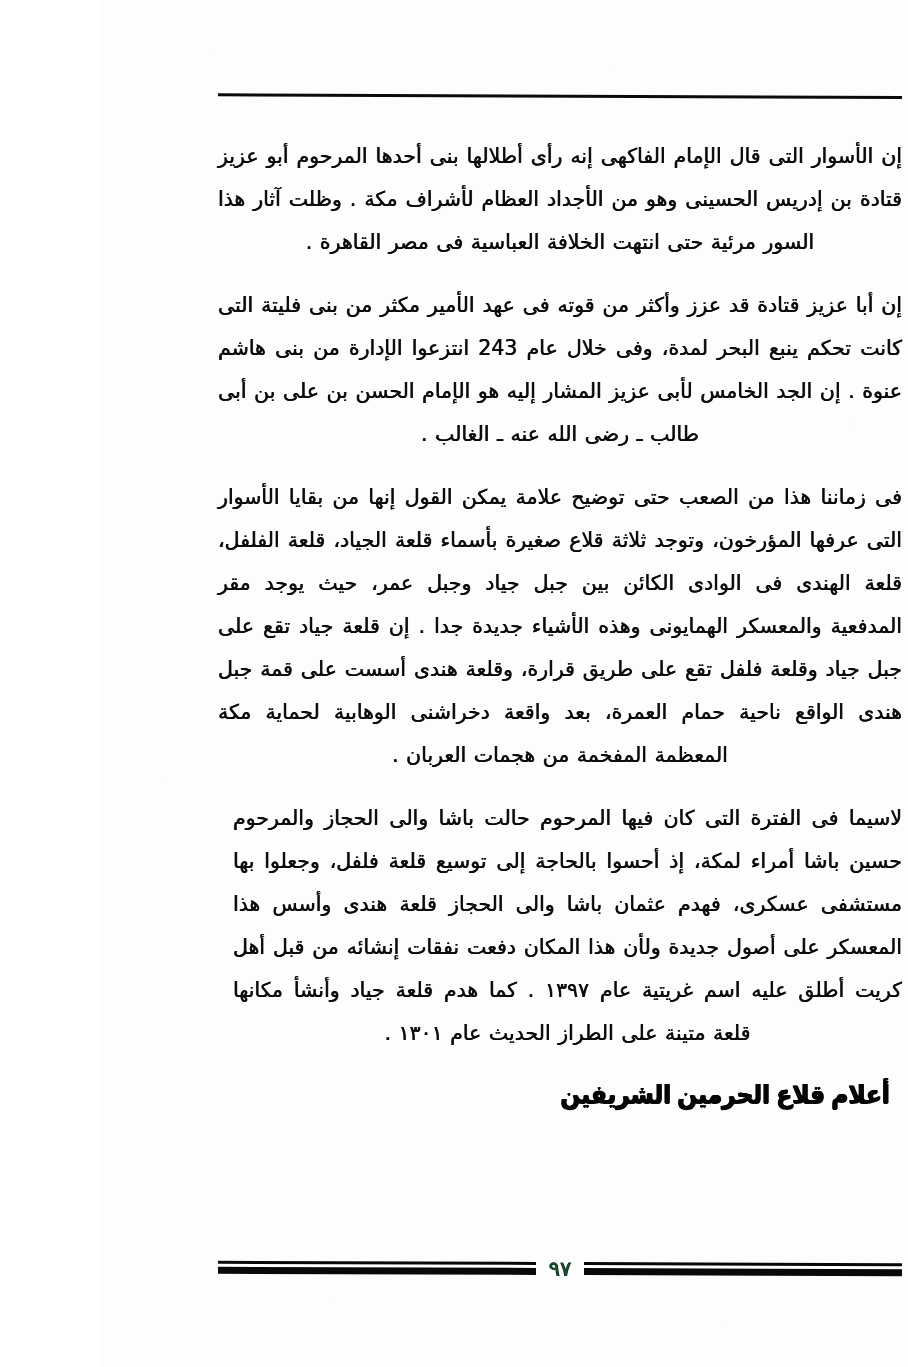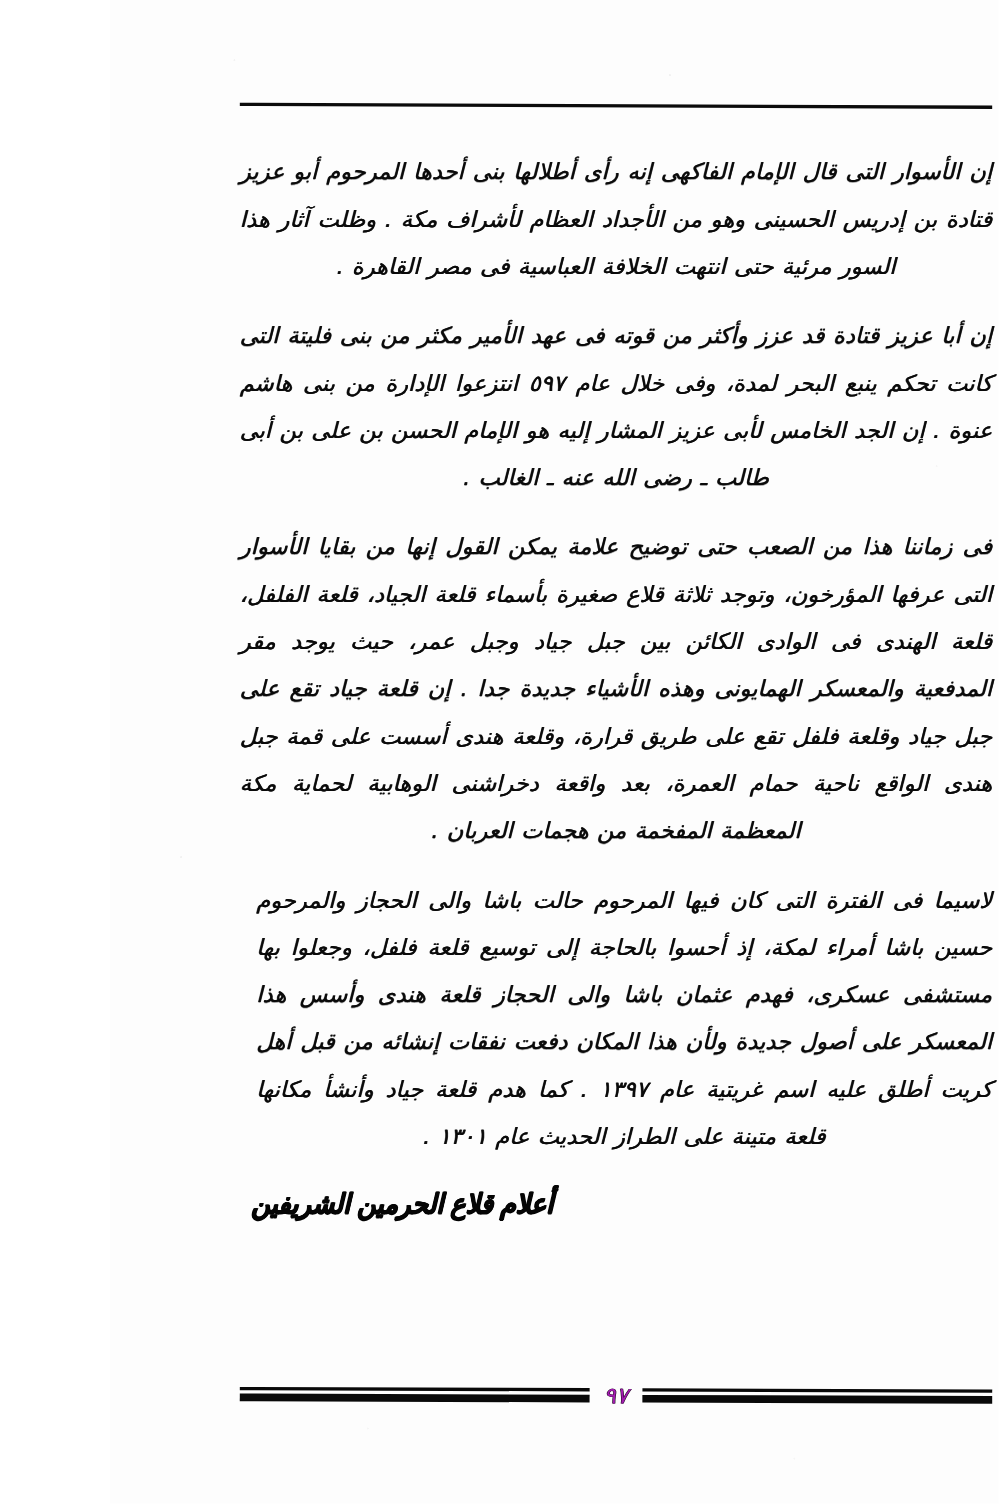--- a/index.html
+++ b/index.html
@@ -11,21 +11,20 @@
   body {
     font-family: "DejaVu Sans", sans-serif;
   }
 
   .page {
     position: relative;
     width: 808px;
     height: 1367px;
     background: #fdfdfd;
     overflow: hidden;
-    font-style: italic;
   }
 
   
   .paper-grain {
     position: absolute;
     inset: 0;
     pointer-events: none;
     background:
       radial-gradient(circle at 14% 4%,  rgba(0,0,0,0.05) 0 0.7px, transparent 1.1px),
       radial-gradient(circle at 63% 5%,  rgba(0,0,0,0.06) 0 0.7px, transparent 1.1px),
@@ -74,21 +73,21 @@
   
   .inky {
     text-shadow:
       0.4px 0 0 rgba(0,0,0,0.65),
       -0.4px 0 0 rgba(0,0,0,0.55),
       0 0.4px 0 rgba(0,0,0,0.35);
   }
 
   
   .heading-wrap {
-    text-align: left;
+    text-align: right;
     margin: 26px 0 8px 0;
   }
   .heading {
     display: inline-block;
     direction: rtl;
     font-family: "DejaVu Sans", sans-serif;
     font-weight: bold;
     font-size: 25px;
     line-height: 1.15;
     color: #050505;
@@ -124,41 +123,41 @@
   }
   .rule-seg .bar-thick {
     height: 7px;
     background: #090909;
   }
   .folio {
     flex: 0 0 auto;
     font-family: "DejaVu Sans", sans-serif;
     font-size: 21px;
     line-height: 1;
-    color: #a21caf;
+    color: #14532d;
     padding: 0 4px;
     transform: translateY(1px);
     letter-spacing: -1px;
     text-shadow: 0.5px 0 0 #080808, -0.5px 0 0 #080808;
   }
 </style>
 </head>
 <body>
 
 <div class="page">
 
   <div class="paper-grain"></div>
 
   <div class="content">
 
     <div class="rule-top"></div>
 
     <p class="para inky">إن الأسوار التى قال الإمام الفاكهى إنه رأى أطلالها بنى أحدها المرحوم أبو عزيز قتادة بن إدريس الحسينى وهو من الأجداد العظام لأشراف مكة . وظلت آثار هذا السور مرئية حتى انتهت الخلافة العباسية فى مصر القاهرة .</p>
 
-    <p class="para inky">إن أبا عزيز قتادة قد عزز وأكثر من قوته فى عهد الأمير مكثر من بنى فليتة التى كانت تحكم ينبع البحر لمدة، وفى خلال عام ٥٩٧ انتزعوا الإدارة من بنى هاشم عنوة . إن الجد الخامس لأبى عزيز المشار إليه هو الإمام الحسن بن على بن أبى طالب ـ رضى الله عنه ـ الغالب .</p>
+    <p class="para inky">إن أبا عزيز قتادة قد عزز وأكثر من قوته فى عهد الأمير مكثر من بنى فليتة التى كانت تحكم ينبع البحر لمدة، وفى خلال عام 243 انتزعوا الإدارة من بنى هاشم عنوة . إن الجد الخامس لأبى عزيز المشار إليه هو الإمام الحسن بن على بن أبى طالب ـ رضى الله عنه ـ الغالب .</p>
 
     <p class="para inky">فى زماننا هذا من الصعب حتى توضيح علامة يمكن القول إنها من بقايا الأسوار التى عرفها المؤرخون، وتوجد ثلاثة قلاع صغيرة بأسماء قلعة الجياد، قلعة الفلفل، قلعة الهندى فى الوادى الكائن بين جبل جياد وجبل عمر، حيث يوجد مقر المدفعية والمعسكر الهمايونى وهذه الأشياء جديدة جدا . إن قلعة جياد تقع على جبل جياد وقلعة فلفل تقع على طريق قرارة، وقلعة هندى أسست على قمة جبل هندى الواقع ناحية حمام العمرة، بعد واقعة دخراشنى الوهابية لحماية مكة المعظمة المفخمة من هجمات العربان .</p>
 
     <p class="para inky p-tight">لاسيما فى الفترة التى كان فيها المرحوم حالت باشا والى الحجاز والمرحوم حسين باشا أمراء لمكة، إذ أحسوا بالحاجة إلى توسيع قلعة فلفل، وجعلوا بها مستشفى عسكرى، فهدم عثمان باشا والى الحجاز قلعة هندى وأسس هذا المعسكر على أصول جديدة ولأن هذا المكان دفعت نفقات إنشائه من قبل أهل كريت أطلق عليه اسم غريتية عام ١٣٩٧ . كما هدم قلعة جياد وأنشأ مكانها قلعة متينة على الطراز الحديث عام ١٣٠١ .</p>
 
     <div class="heading-wrap">
       <span class="heading">أعلام قلاع الحرمين الشريفين</span>
     </div>
 
 

